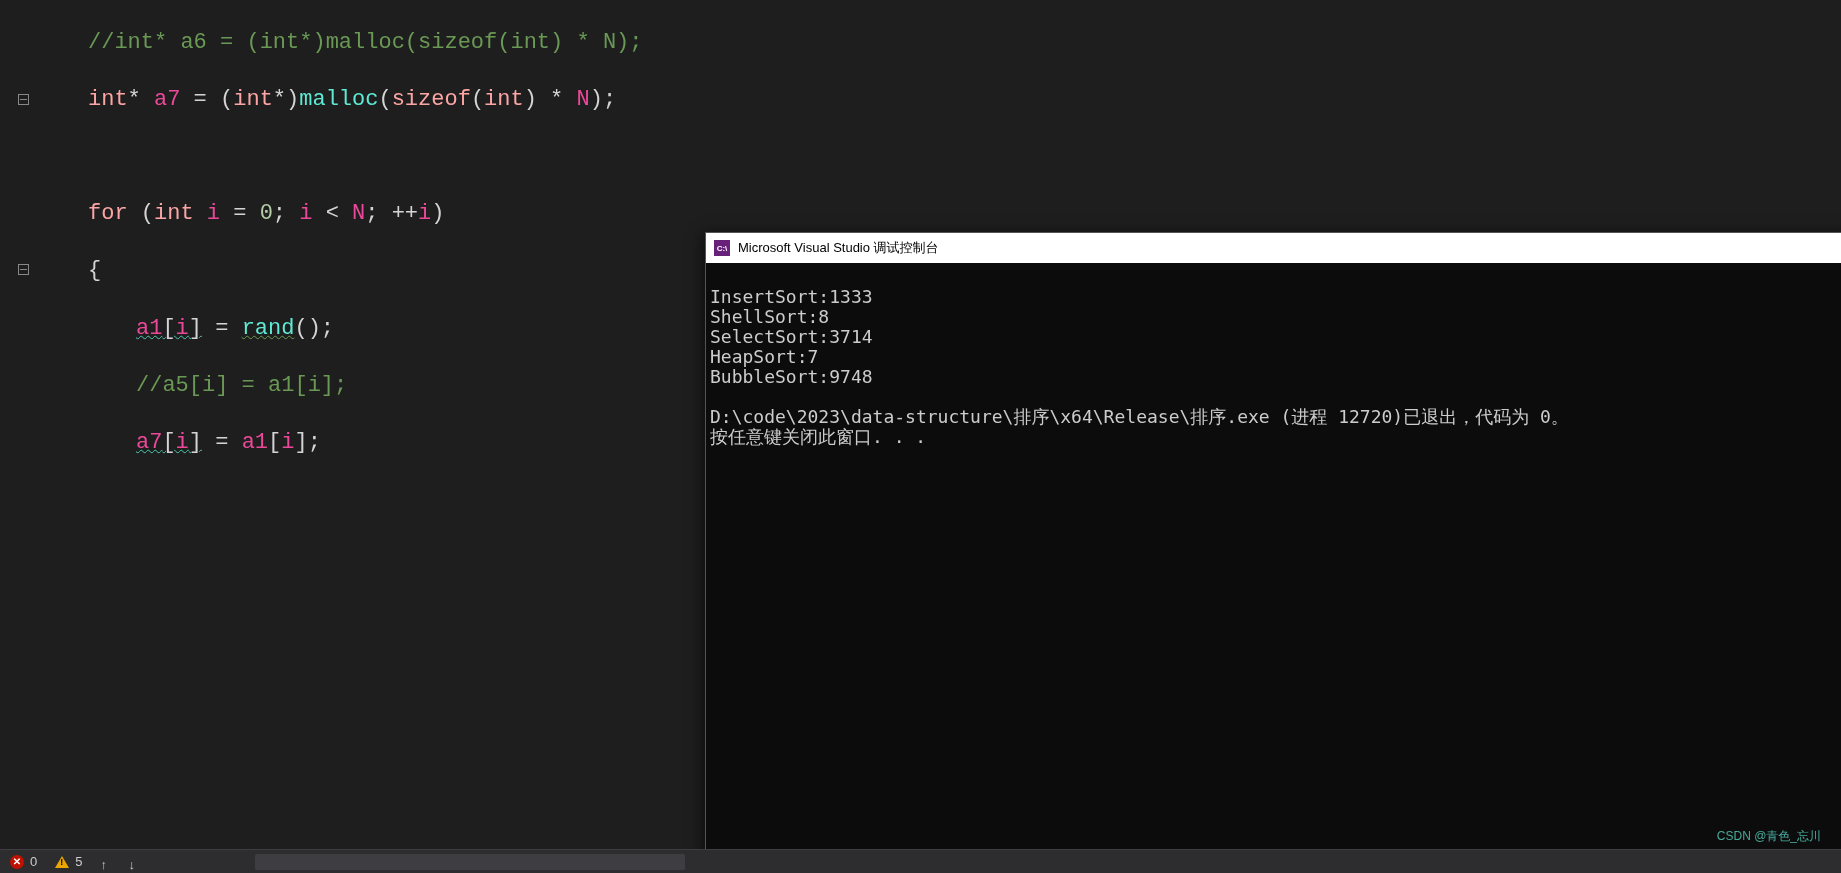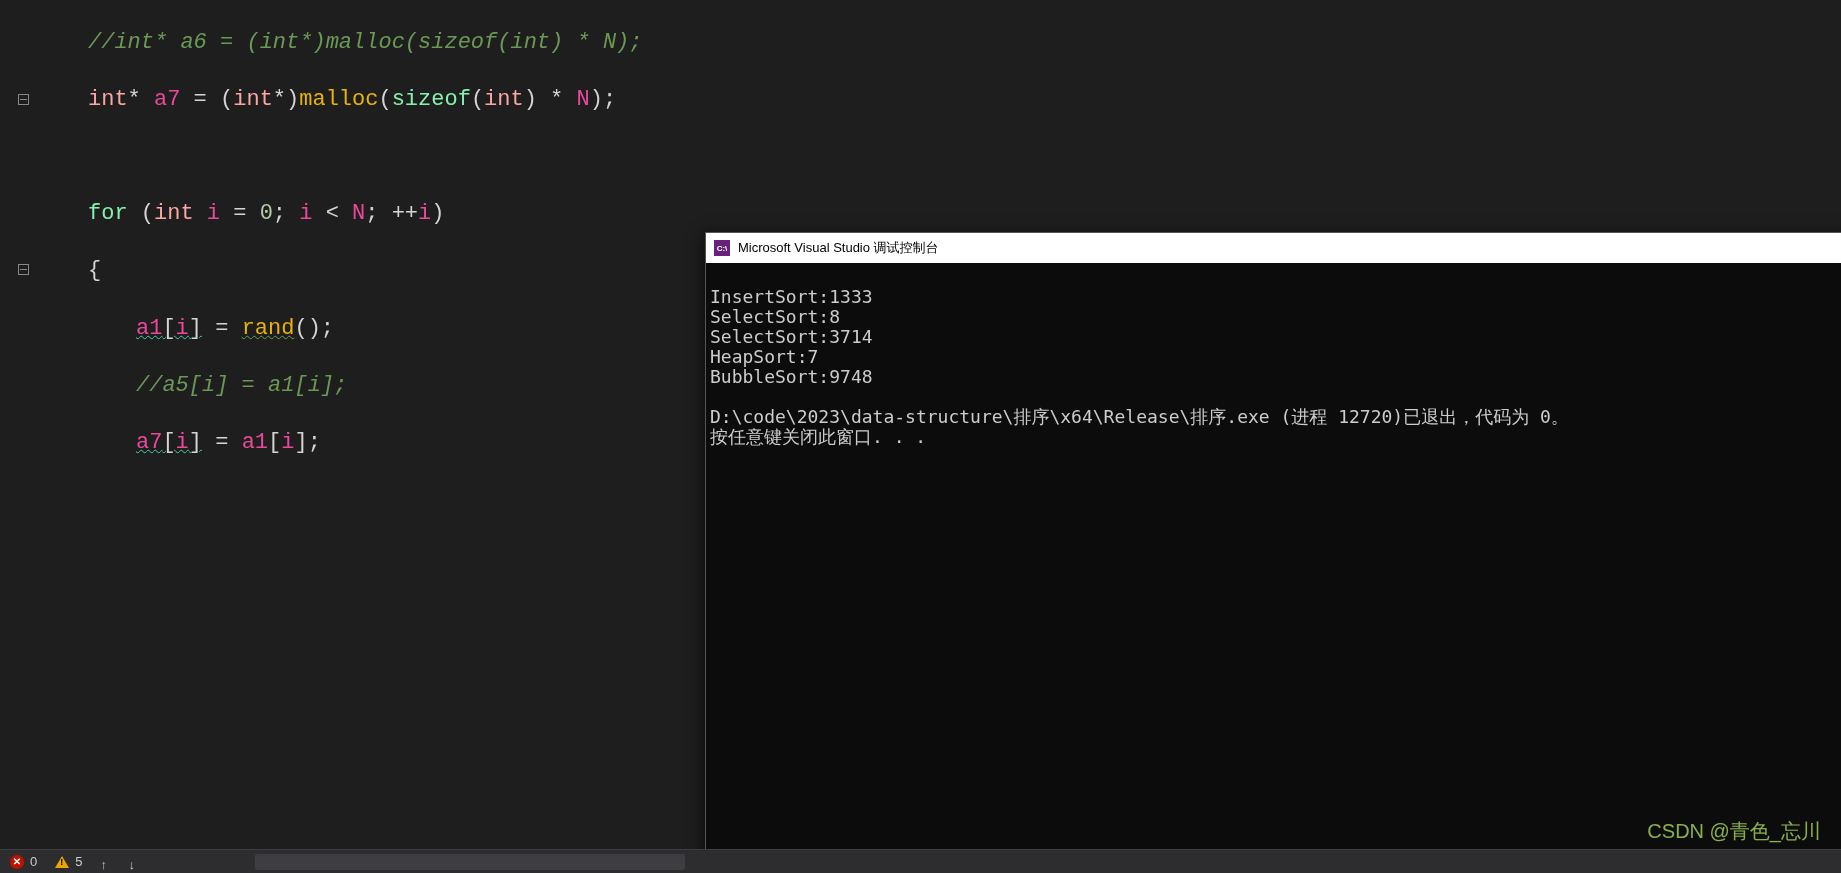--- a/index.html
+++ b/index.html
@@ -47,25 +47,25 @@
     position: absolute;
     left: 1px;
     top: 4px;
     width: 7px;
     height: 1px;
     background: #888;
   }
   .line { display: block; }
   .indent1 { padding-left: 48px; }
   .indent2 { padding-left: 96px; }
-  .comment { color: #6a9955; font-style: italic; }
-  .kw { color: #86efac; }
+  .comment { color: #6a9955; }
+  .kw { color: #fca5a5; }
   .type { color: #fca5a5; }
   .op { color: #d4d4d4; }
-  .fn { color: #eab308; }
+  .fn { color: #5eead4; }
   .num { color: #b5cea8; }
   .paren, .brace, .brack { color: #d4d4d4; }
   .var { color: #ec4899; }
   .semi { color: #d4d4d4; }
   .sq-underline {
     text-decoration: underline wavy #6a9955;
     text-decoration-thickness: 1px;
   }
   .sq-underline-teal {
     text-decoration: underline wavy #4ec9b0;
@@ -179,23 +179,23 @@
     font-family: 'SimSun', 'NSimSun', Consolas, monospace;
     font-size: 18px;
     line-height: 20px;
     color: #cccccc;
     white-space: pre;
   }
   .watermark {
     position: absolute;
     right: 20px;
     bottom: 28px;
-    color: #bef264;
+    color: #5eead4;
     font-family: 'Microsoft YaHei', sans-serif;
-    font-size: 20px;
+    font-size: 12px;
     opacity: 0.7;
     z-index: 50;
   }
 </style>
 </head>
 <body>
 
 <div class="gutter">
   <div class="fold" style="top:94px;"></div>
   <div class="fold" style="top:264px;"></div>
@@ -225,21 +225,21 @@
 
 </div>
 
 <div class="console">
   <div class="console-titlebar">
     <span class="console-icon">C:\</span>
     <span>Microsoft Visual Studio 调试控制台</span>
   </div>
   <div class="console-body">
 <span>InsertSort:1333</span>
-<span>SelectSort:8</span>
+<span>ShellSort:8</span>
 <span>SelectSort:3714</span>
 <span>HeapSort:7</span>
 <span>BubbleSort:9748</span>
 <span></span>
 <span>D:\code\2023\data-structure\排序\x64\Release\排序.exe (进程 12720)已退出，代码为 0。</span>
 <span>按任意键关闭此窗口. . .</span>
   </div>
 </div>
 
 <div class="statusbar">

